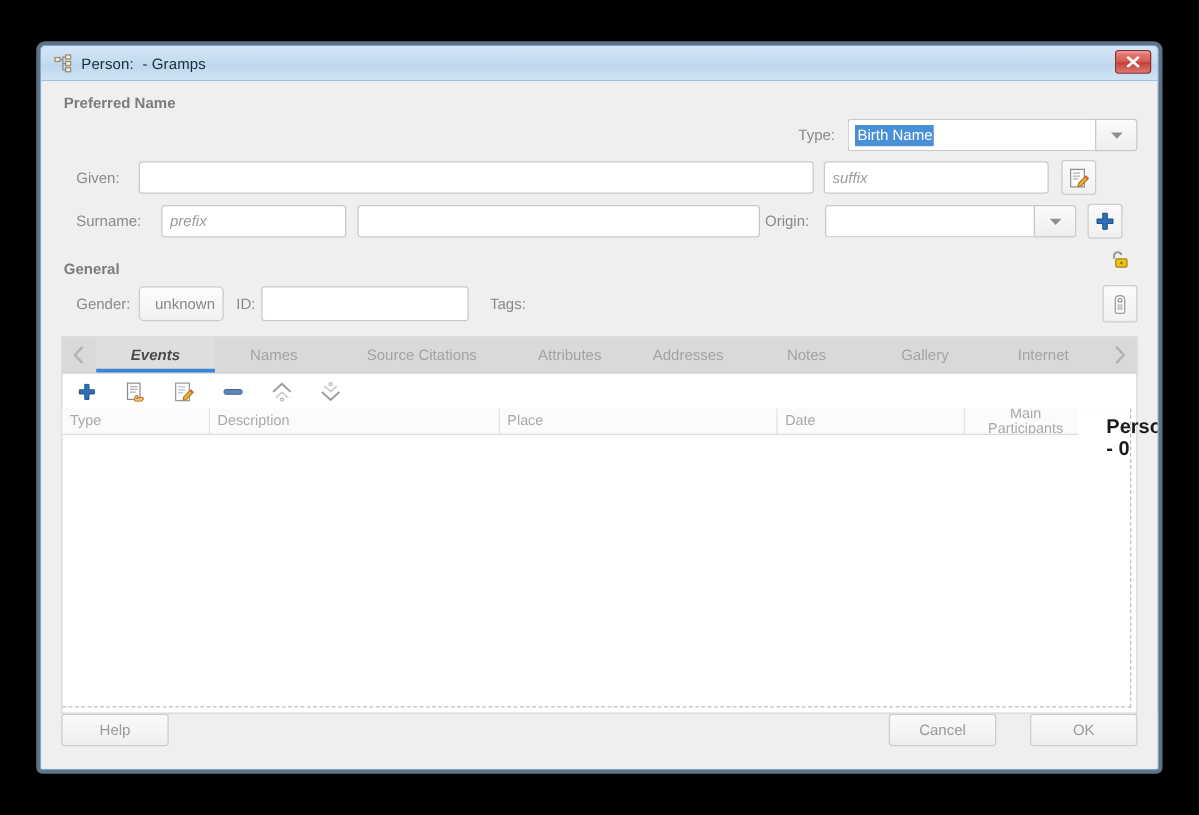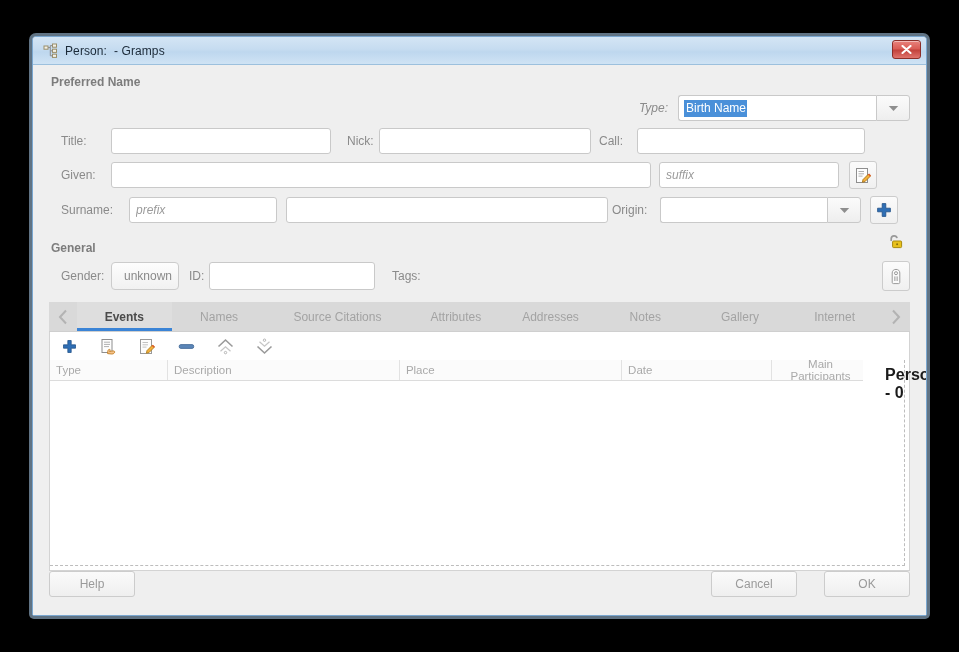--- a/index.html
+++ b/index.html
@@ -75,21 +75,21 @@
 
   .form-area { padding: 0 16px 0 16px; }
 
   .row { display: flex; align-items: center; margin-bottom: 7px; }
   .lbl {
     font-size: 12px;
     color: #8a8a8a;
     text-align: left;
     white-space: nowrap;
   }
-  .lbl.right { text-align: right; font-style: italic; }
+  .lbl.right { text-align: right; }
 
   .inp {
     height: 26px;
     background: #ffffff;
     border: 1px solid #c9c9c9;
     border-radius: 3px;
     font-size: 12px;
     color: #333;
     padding: 0 6px;
     font-family: "Liberation Sans", sans-serif;
@@ -168,21 +168,21 @@
   }
   .tab {
     flex: 1 1 0;
     display: flex; align-items: center; justify-content: center;
     font-size: 12px;
     color: #a3a3a3;
     cursor: pointer;
     position: relative;
     white-space: nowrap;
   }
-  .tab.active { color: #4b4b4b; font-weight: bold; background: #dedede; }
+  .tab.active { color: #4b4b4b; font-weight: bold; background: #dedede; font-style: italic; }
   .tab.active::after {
     content: "";
     position: absolute; left: 0; right: 0; bottom: 0;
     height: 3px; background: #3b84d6;
   }
 
   
   #list-toolbar {
     margin: 0 16px;
     height: 28px;
@@ -301,28 +301,20 @@
             <span class="sel-text">Birth Name</span>
           </div>
           <div class="arrow">
             <svg width="11" height="7" viewBox="0 0 11 7">
                 <path d="M0.8 1 L5.5 6 L10.2 1 Z" fill="#8e8e8e"></path>
               </svg>
           </div>
         </div>
       </div>
 
-      <div class="row">
-        <span class="lbl" style="width:62px;padding-left:12px;">Title:</span>
-        <input class="inp" style="width: 220px;" type="text" value="">
-        <span class="lbl" style="width:48px;padding-left:16px;">Nick:</span>
-        <input class="inp" style="width: 212px;" type="text" value="">
-        <span class="lbl" style="width:46px;padding-left:8px;">Call:</span>
-        <input class="inp" style="width: 228px;" type="text" value="">
-      </div>
 
       <div class="row">
         <span class="lbl" style="width:62px;padding-left:12px;">Given:</span>
         <input class="inp" style="width: 540px;" type="text" value="">
         <input class="inp" style="width: 180px; margin-left: 8px; font-style: italic;" type="text" placeholder="suffix">
         <div class="iconbtn" style="margin-left:10px;">
           <svg width="17" height="17" viewBox="0 0 17 17">
             <rect x="1.5" y="1.5" width="11" height="14" fill="#fdfdfd" stroke="#8e8e8e" stroke-width="1"></rect>
             <path d="M3.5 4.5 H9 M3.5 6.8 H9 M3.5 9.1 H7.5" stroke="#b0b0b0" stroke-width="1"></path>
             <path d="M8 12.6 L13.5 7 L15.5 9 L10 14.6 L7.4 15.2 Z" fill="#f3b03a" stroke="#a8751a" stroke-width="0.9"></path>

